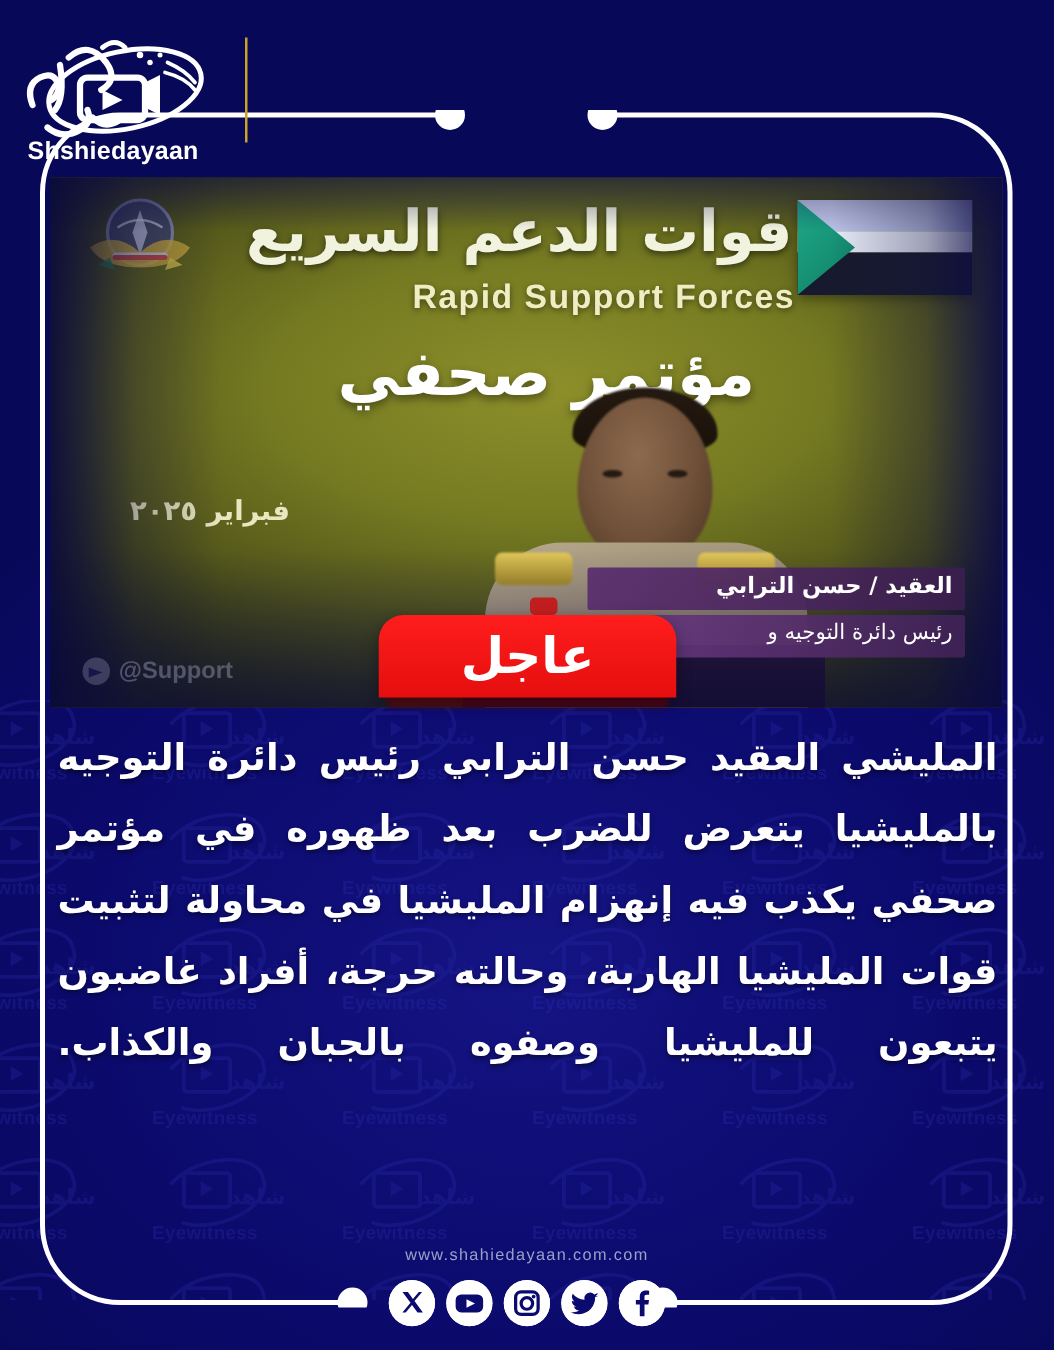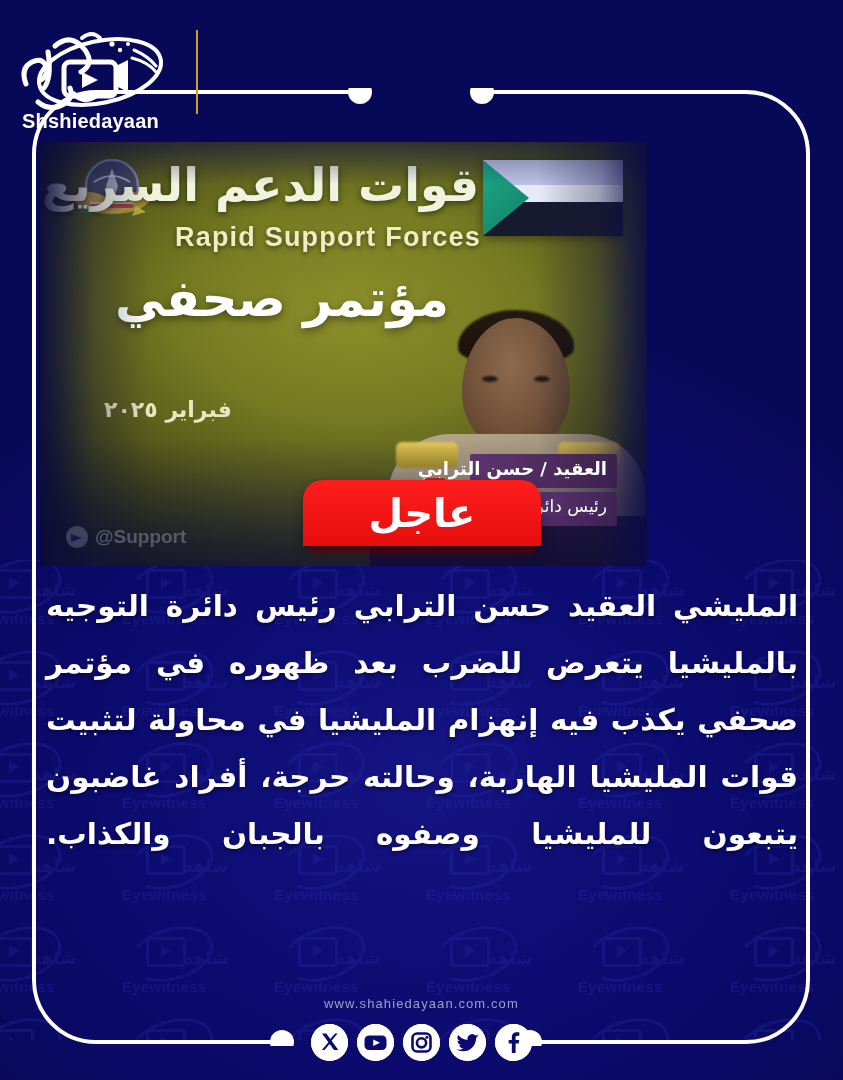--- a/index.html
+++ b/index.html
@@ -107,21 +107,21 @@
 
   
   .frame{
     position:absolute;left:30px;top:88px;width:782px;height:958px;
     z-index:5;pointer-events:none;
   }
   .frame svg{display:block;}
 
   
   .media{
-    position:absolute;left:40px;top:142px;width:607px;height:424px;
+    position:absolute;left:40px;top:142px;width:762px;height:424px;
     overflow:hidden;z-index:10;
     background:#2a2f10;
   }
   .media-bg{
     position:absolute;inset:0;
     background:
       radial-gradient(ellipse 80% 70% at 52% 40%, #8d8f2a 0%, #767b22 35%, #55591a 62%, #2f3312 85%, #1b1d0c 100%);
   }
   .media-vign{
     position:absolute;inset:0;
@@ -262,21 +262,21 @@
     position:relative;
   }
   .rsf-wm .tg:after{
     content:"";position:absolute;left:5px;top:8px;
     border-left:11px solid rgba(10,10,70,.75);
     border-top:4px solid transparent;border-bottom:4px solid transparent;
   }
 
   
   .breaking{
-    position:absolute;left:303px;top:480px;width:238px;height:74px;
+    position:absolute;left:303px;top:492px;width:238px;height:74px;
     z-index:40;
   }
   .breaking .shadow{
     position:absolute;left:6px;top:12px;width:226px;height:62px;
     background:rgba(120,0,0,.55);border-radius:18px 18px 4px 4px;filter:blur(2px);
   }
   .breaking .chip{
     position:absolute;left:0;top:0;width:238px;height:66px;
     background:linear-gradient(#ff1d1d,#e50e0e);
     border-radius:20px 20px 0 0;

